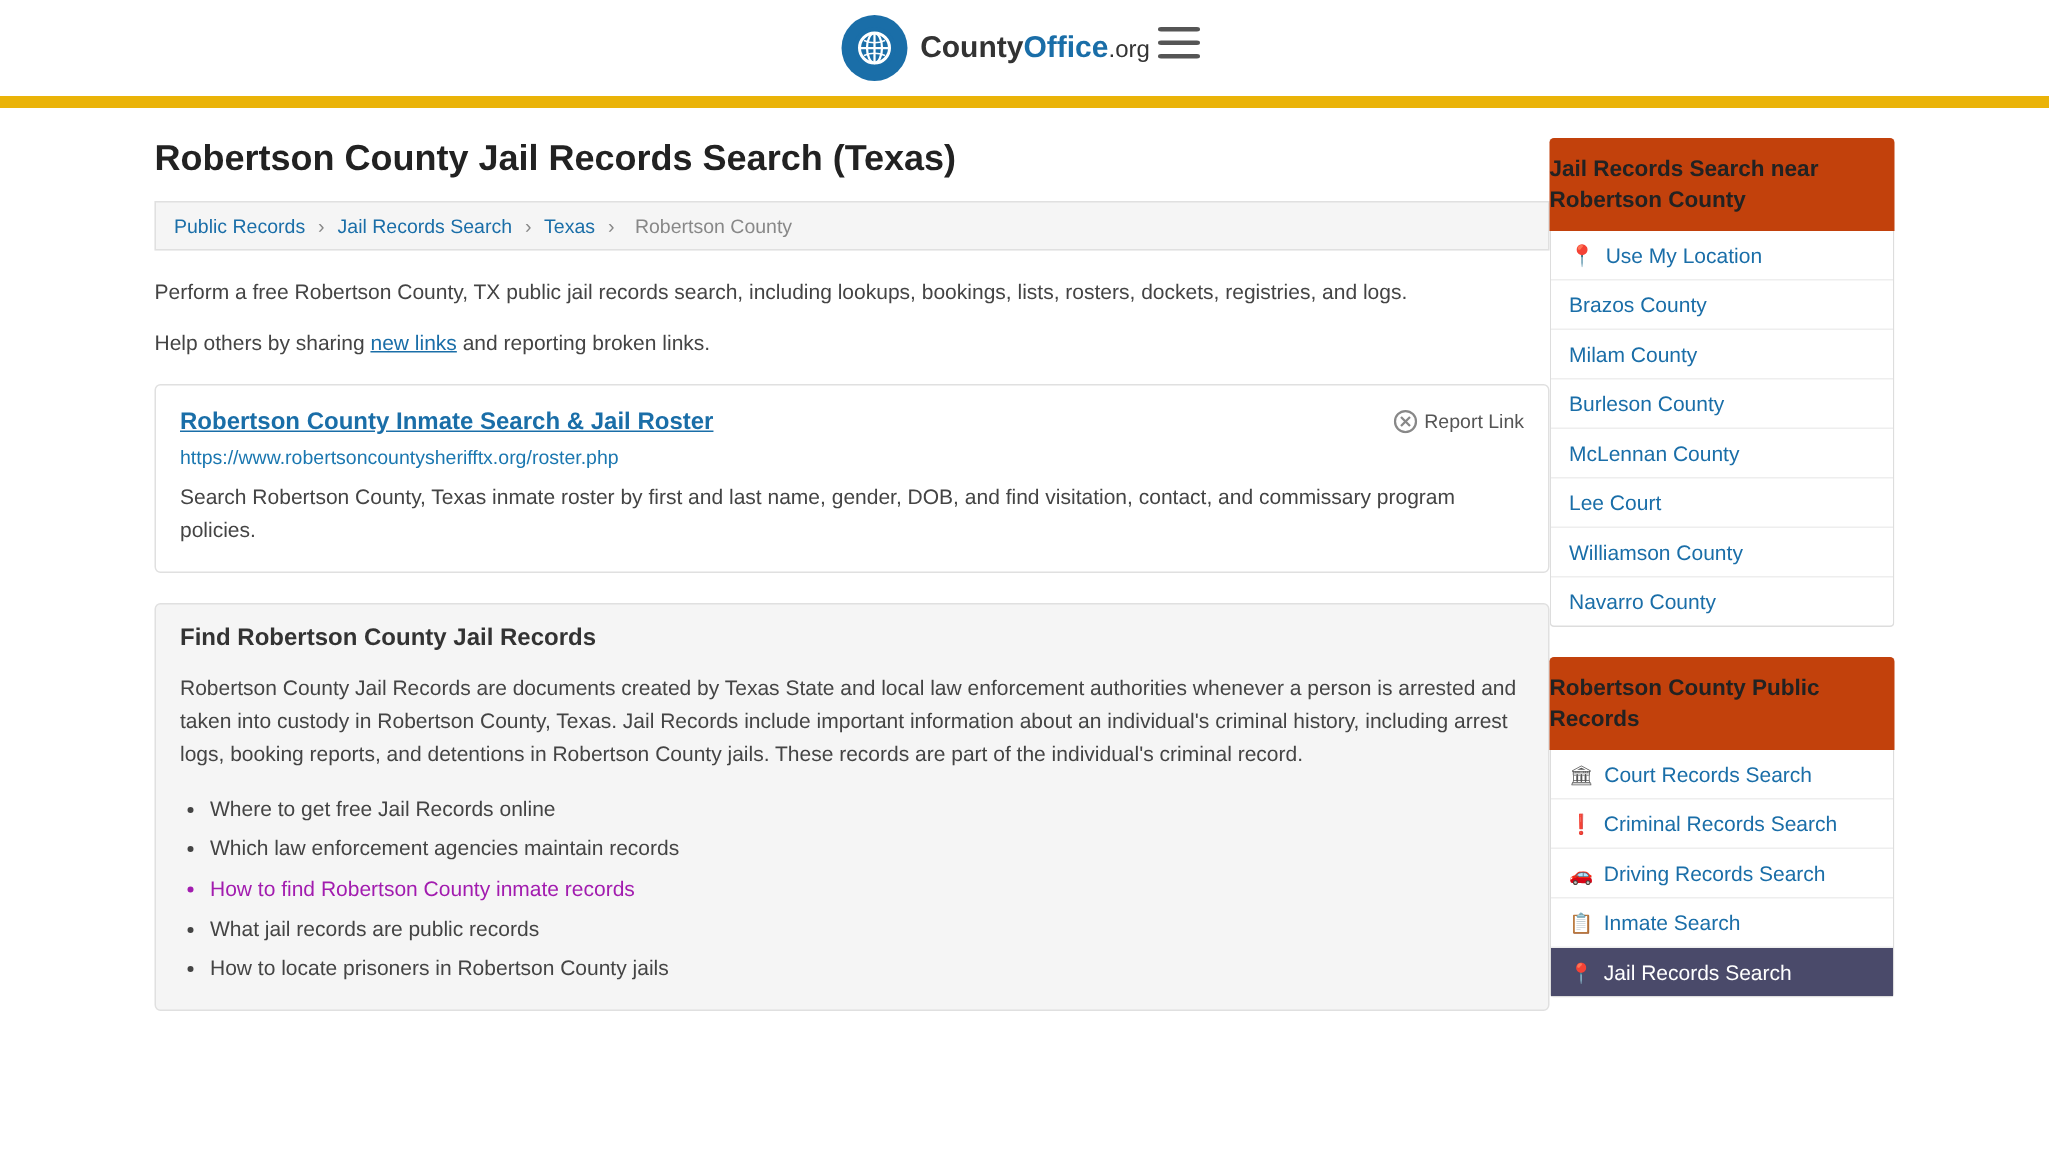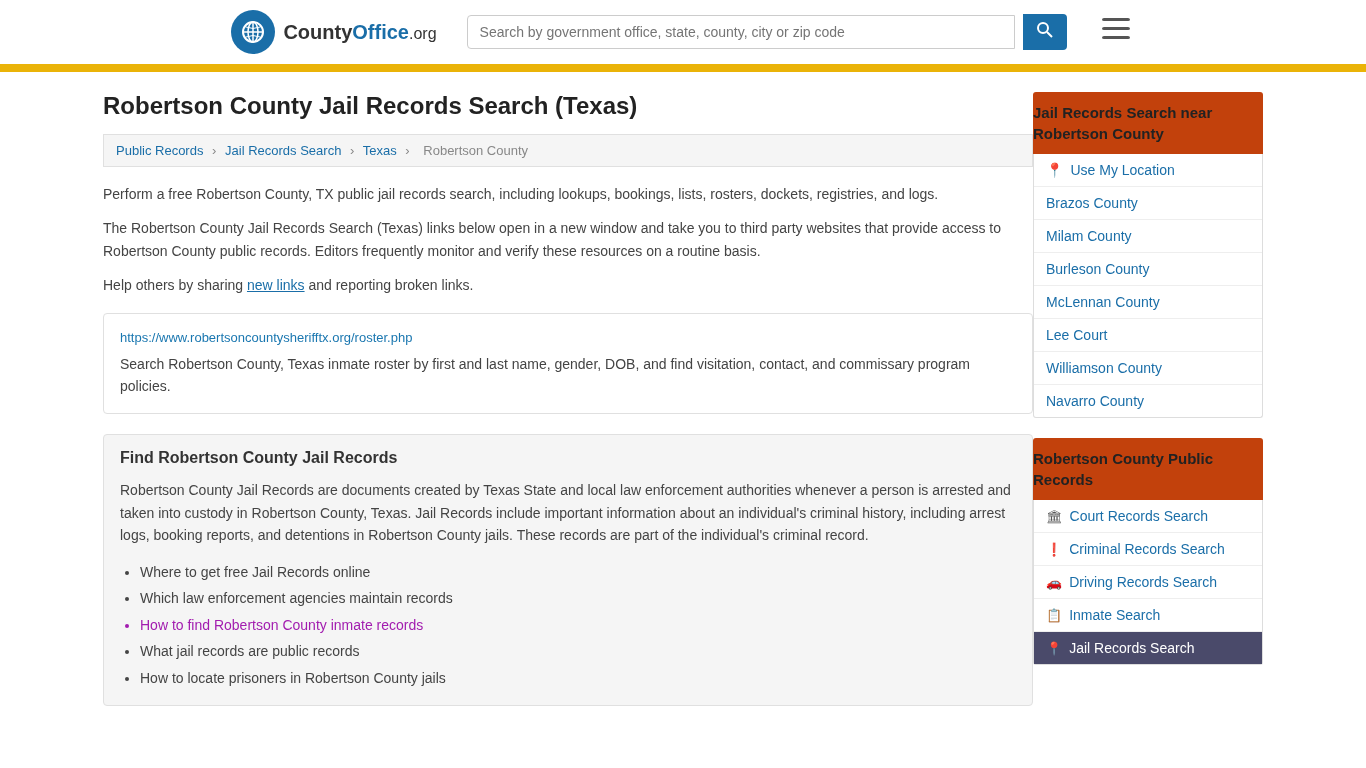--- a/index.html
+++ b/index.html
@@ -251,29 +251,20 @@
         <line x1="5" y1="15" x2="25" y2="15" stroke="white" stroke-width="1.5"></line>
         <ellipse cx="15" cy="15" rx="5" ry="10" fill="none" stroke="white" stroke-width="1.5"></ellipse>
         <path d="M8 10 Q15 13 22 10" fill="none" stroke="white" stroke-width="1"></path>
         <path d="M8 20 Q15 17 22 20" fill="none" stroke="white" stroke-width="1"></path>
       </svg>
     </div>
     <div id="logo-text">
       County<span>Office</span><span style="color:#333;font-weight:normal;font-size:16px;">.org</span>
     </div>
   </div>
-  <div id="search-area">
-    <input id="search-input" type="text" placeholder="Search by government office, state, county, city or zip code" style="">
-    <button id="search-button">
-      <svg width="16" height="16" viewBox="0 0 16 16" fill="white">
-        <circle cx="6" cy="6" r="5" stroke="white" stroke-width="2" fill="none"></circle>
-        <line x1="10" y1="10" x2="15" y2="15" stroke="white" stroke-width="2"></line>
-      </svg>
-    </button>
-  </div>
   <div id="menu-icon">
     <svg width="28" height="22" viewBox="0 0 28 22">
       <rect y="0" width="28" height="3" rx="2" fill="#555"></rect>
       <rect y="9" width="28" height="3" rx="2" fill="#555"></rect>
       <rect y="18" width="28" height="3" rx="2" fill="#555"></rect>
     </svg>
   </div>
 </div>
 
 <div id="main-container">
@@ -286,26 +277,36 @@
       <a href="#">Public Records</a>
       <span>›</span>
       <a href="#">Jail Records Search</a>
       <span>›</span>
       <a href="#">Texas</a>
       <span>›</span>
       <span>Robertson County</span>
     </div>
 
     <p class="description-text">Perform a free Robertson County, TX public jail records search, including lookups, bookings, lists, rosters, dockets, registries, and logs.</p>
-    <p class="description-text">The Robertson County Jail Records Search (Texas) links below open in a new window and take you to third party websites that provide access to Robertson County public records. Editors frequently monitor and verify these resources on a routine basis.</p>
     <p class="description-text" id="new-links-text">
       <span>Help others by sharing </span><a href="#">new links</a><span> and reporting broken links.</span>
     </p>
 
     <div id="record-card">
+      <div id="record-header">
+        <div id="record-title">Robertson County Inmate Search &amp; Jail Roster</div>
+        <div id="report-link">
+          <svg width="16" height="16" viewBox="0 0 16 16" fill="none">
+            <circle cx="8" cy="8" r="7" stroke="#888" stroke-width="1.5"></circle>
+            <line x1="5" y1="5" x2="11" y2="11" stroke="#888" stroke-width="1.5"></line>
+            <line x1="11" y1="5" x2="5" y2="11" stroke="#888" stroke-width="1.5"></line>
+          </svg>
+          <span>Report Link</span>
+        </div>
+      </div>
       <div id="record-url">https://www.robertsoncountysherifftx.org/roster.php</div>
       <div id="record-desc">Search Robertson County, Texas inmate roster by first and last name, gender, DOB, and find visitation, contact, and commissary program policies.</div>
     </div>
 
     <div id="find-section">
       <div id="find-title">Find Robertson County Jail Records</div>
       <p id="find-desc">Robertson County Jail Records are documents created by Texas State and local law enforcement authorities whenever a person is arrested and taken into custody in Robertson County, Texas. Jail Records include important information about an individual's criminal history, including arrest logs, booking reports, and detentions in Robertson County jails. These records are part of the individual's criminal record.</p>
       <ul id="learn-list">
           <li style="line-height: 1.9; color: rgb(68, 68, 68);">Where to get free Jail Records online</li>
           <li style="line-height: 1.9; color: rgb(68, 68, 68);">Which law enforcement agencies maintain records</li>

